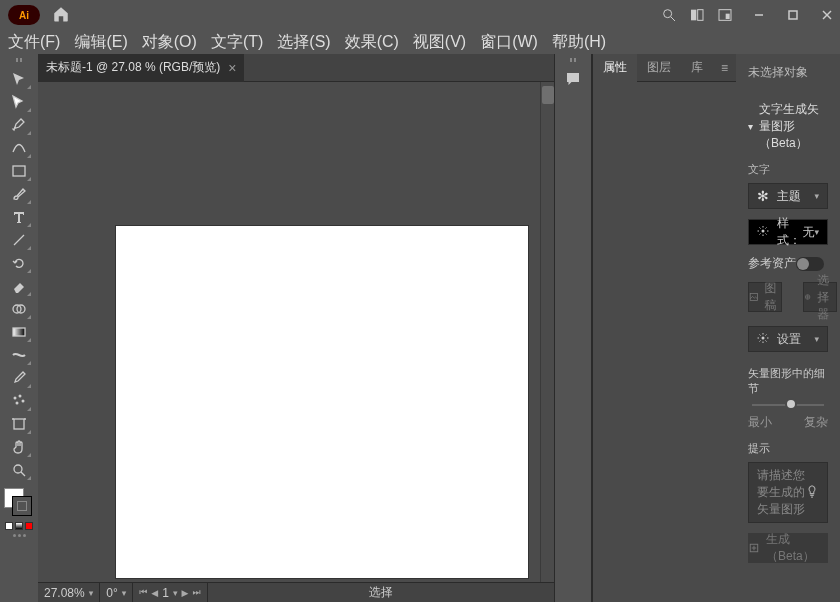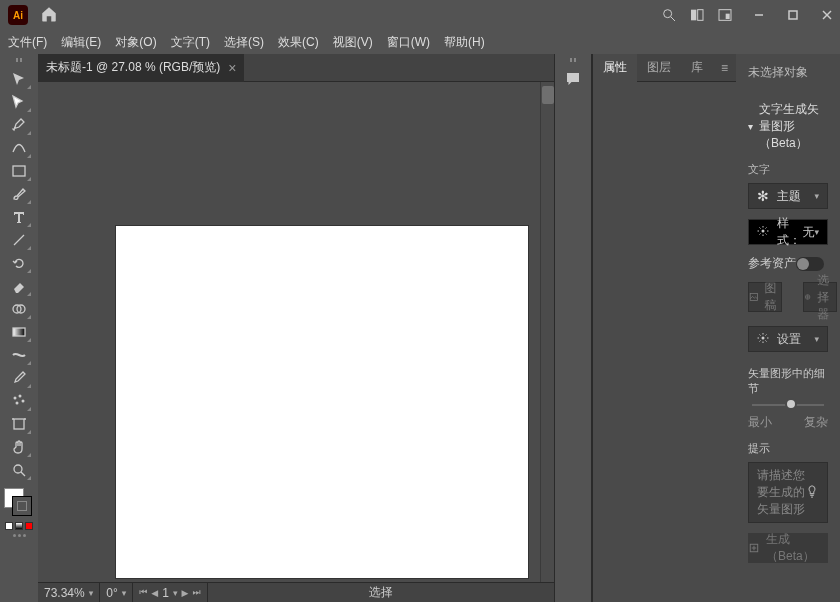--- a/index.html
+++ b/index.html
@@ -1,27 +1,27 @@
 <!DOCTYPE html>
 <html><head>
 <meta charset="utf-8">
 <style>
 *{margin:0;padding:0;box-sizing:border-box;font-family:"Microsoft YaHei",Arial,sans-serif;font-size:12px;user-select:none}
 body{width:840px;height:602px;background:#535353;overflow:hidden;position:relative}
 .titlebar{height:30px;background:#535353;display:flex;align-items:center;justify-content:space-between;padding:0 4px}
 .tb-left{display:flex;align-items:center;gap:12px}
-.ai-logo{width:20px;height:20px;background:#310000;border-radius:4px;display:flex;align-items:center;justify-content:center;color:#ff9a00;font-weight:bold;font-size:10px;margin-left:4px}
+.ai-logo{width:32px;height:20px;background:#310000;border-radius:10px;display:flex;align-items:center;justify-content:center;color:#ff9a00;font-weight:bold;font-size:10px;margin-left:4px}
 .home-icon svg{width:18px;height:18px;fill:#ccc}
 .tb-right{display:flex;align-items:center;gap:10px}
 .tb-icon{width:18px;height:18px;display:flex;align-items:center;justify-content:center;color:#ccc}
 .tb-icon svg{width:16px;height:16px;fill:none;stroke:#ccc;stroke-width:1.5}
 .win-btn{width:18px;height:14px;display:flex;align-items:center;justify-content:center;color:#ccc;margin-left:6px}
 .win-btn svg{width:10px;height:10px;fill:none;stroke:#ccc;stroke-width:1.5}
 .menubar{height:24px;background:#535353;display:flex;align-items:center;padding:0 8px;gap:14px;color:#ddd}
-.menu-item{cursor:pointer;font-size:12px}
+.menu-item{cursor:pointer;font-size:16px}
 .workspace{display:flex;height:calc(602px - 54px)}
 .toolbar-col{width:38px;background:#535353;display:flex;flex-direction:column;align-items:center;padding-top:4px}
 .tool-handle{width:20px;height:6px;margin-bottom:4px;display:flex;justify-content:center;gap:2px}
 .tool-handle span{width:2px;height:4px;background:#888}
 .tool{width:28px;height:22px;display:flex;align-items:center;justify-content:center;position:relative;margin-bottom:1px}
 .tool svg{width:16px;height:16px;fill:none;stroke:#ccc;stroke-width:1.3}
 .tool.filled svg{fill:#ccc;stroke:none}
 .tool-corner{position:absolute;bottom:1px;right:2px;width:0;height:0;border-left:4px solid transparent;border-bottom:4px solid #888}
 .swatches{margin-top:6px;position:relative;width:30px;height:30px}
 .sw-fill{position:absolute;width:20px;height:20px;background:#fff;border:1px solid #888;top:0;left:0}
@@ -293,21 +293,21 @@
       </div>
     </div>
     <div class="canvas-area">
       <div class="artboard"></div>
       <div class="vscroll">
           <div class="vthumb"></div>
         </div>
     </div>
     <div class="statusbar">
       <div class="sb-field">
-          <span>73.34%</span>
+          <span>27.08%</span>
           <span class="sb-arrow">▾</span>
         </div>
       <div class="sb-field">
           <span>0°</span>
           <span class="sb-arrow">▾</span>
         </div>
       <div class="sb-field">
           <span class="sb-arrow">⏮</span>
           <span class="sb-arrow">◀</span>
           <span>1</span>

